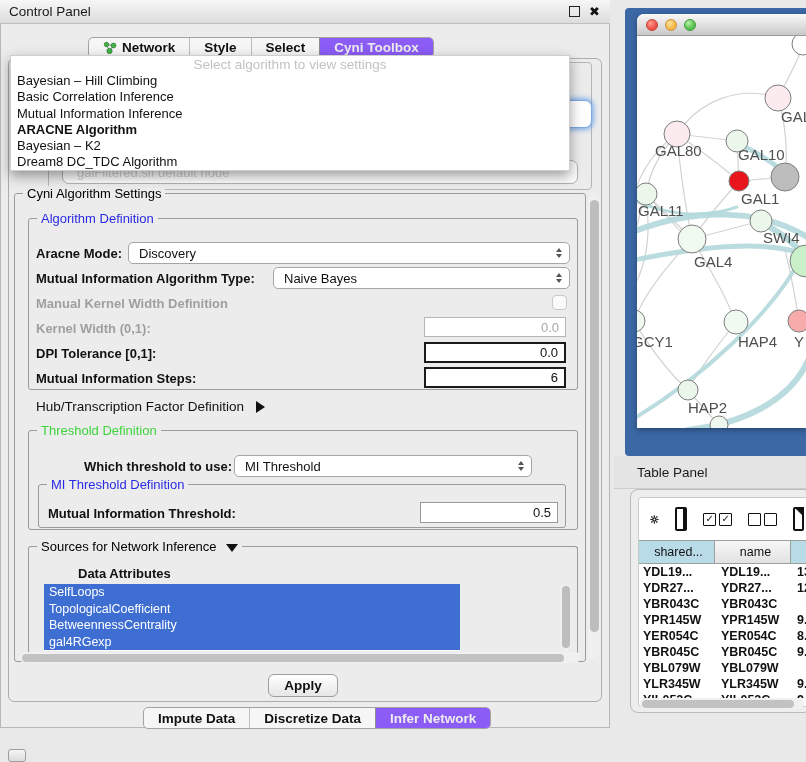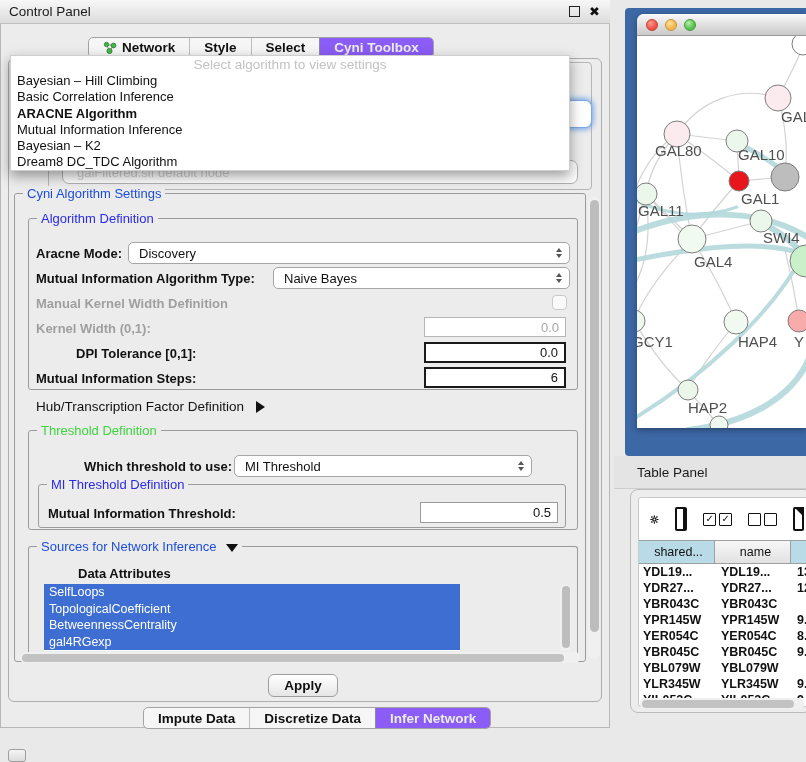--- a/index.html
+++ b/index.html
@@ -42,21 +42,21 @@
 
   
   .algo-overlay{left:10px;top:55px;width:560px;height:116px;background:#fff;border:1px solid #cfcfcf;
     box-shadow:0 5px 12px rgba(0,0,0,.38);z-index:50;}
   .algo-placeholder{height:17px;text-align:center;font-size:13.5px;color:#c2c2c2;line-height:17px;}
   .algo-item{height:16.3px;line-height:16.3px;font-size:13px;color:#111;padding-left:6px;white-space:nowrap;}
   .algo-item.bold{font-weight:bold;}
 
   
   .grp{border:1px solid #9b9b9b;border-radius:3px;}
-  .legend{position:absolute;top:-8px;left:8px;background:#ececec;padding:0 4px;font-size:13px;color:#1d4ed8;white-space:nowrap;}
+  .legend{position:absolute;top:-8px;left:8px;background:#ececec;padding:0 4px;font-size:13px;color:#000000;white-space:nowrap;}
   .legend.blue{color:#2a2ae6;}
   .legend.green{color:#3ed43e;}
 
   .settings-grp{left:14px;top:193px;width:572px;height:469px;}
   .algdef-grp{left:28px;top:218px;width:550px;height:172px;}
   .thr-grp{left:28px;top:430px;width:550px;height:100px;}
   .mithr-grp{left:38px;top:484px;width:528px;height:44px;}
   .src-grp{left:28px;top:546px;width:550px;height:116px;border-bottom:none;}
 
   .lbl{font-size:13px;font-weight:bold;color:#111;white-space:nowrap;}
@@ -186,22 +186,22 @@
 <div class="abs focus-combo"></div>
 <div class="abs ghost-combo">
   <span>galFiltered.sif default node</span>
 </div>
 
 <div class="abs algo-overlay">
   <div class="algo-placeholder">Select algorithm to view settings</div>
   <div id="algo-list">
       <div class="algo-item">Bayesian – Hill Climbing</div>
       <div class="algo-item">Basic Correlation Inference</div>
+      <div class="algo-item">Mutual Information Inference</div>
       <div class="algo-item bold">ARACNE Algorithm</div>
-      <div class="algo-item">Mutual Information Inference</div>
       <div class="algo-item">Bayesian – K2</div>
       <div class="algo-item">Dream8 DC_TDC Algorithm</div>
     </div>
 </div>
 
 <div class="abs grp settings-grp">
   <span class="legend">Cyni Algorithm Settings</span>
 </div>
 <div class="abs v-scroll" style="left:588px;top:196px;width:12px;height:463px;">
   <span class="v-thumb" style="top:4px;height:432px;"></span>
@@ -223,21 +223,21 @@
   <span>Naive Bayes</span>
   <span class="spinner">
       <i class="up"></i>
       <i class="dn"></i>
     </span>
 </div>
 <span class="abs lbl dis" style="left:36px;top:296px;">Manual Kernel Width Definition</span>
 <span class="abs checkbox" style="left:552px;top:295px;"></span>
 <span class="abs lbl dis" style="left:36px;top:321px;">Kernel Width (0,1):</span>
 <input class="numfield lite" style="left: 424px; top: 317px; width: 142px; height: 20px;" disabled="" value="0.0">
-<span class="abs lbl" style="left:36px;top:346px;margin-left:40px;">DPI Tolerance [0,1]:</span>
+<span class="abs lbl" style="left:36px;top:346px;">DPI Tolerance [0,1]:</span>
 <input class="numfield dark" style="left: 424px; top: 342px; width: 142px; height: 21px;" value="0.0">
 <span class="abs lbl" style="left:36px;top:371px;">Mutual Information Steps:</span>
 <input class="numfield dark" style="left: 424px; top: 367px; width: 142px; height: 21px;" value="6">
 
 <span class="abs" style="left:36px;top:399px;font-size:13.5px;color:#111;">
   <span>Hub/Transcription Factor Definition</span>
   <span class="tri-right"></span>
 </span>
 
 <div class="abs grp thr-grp">

